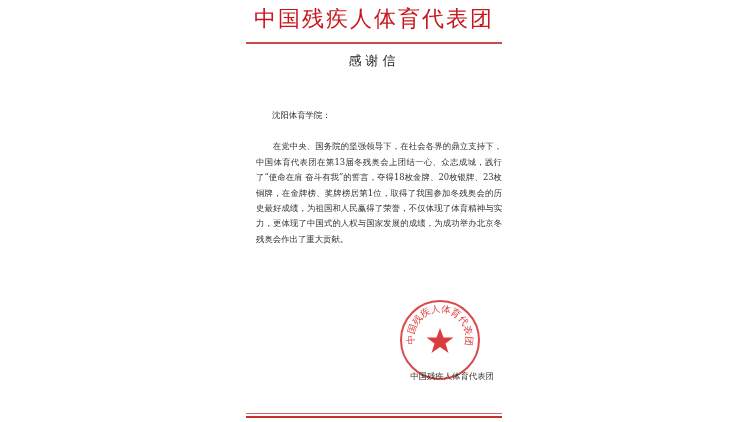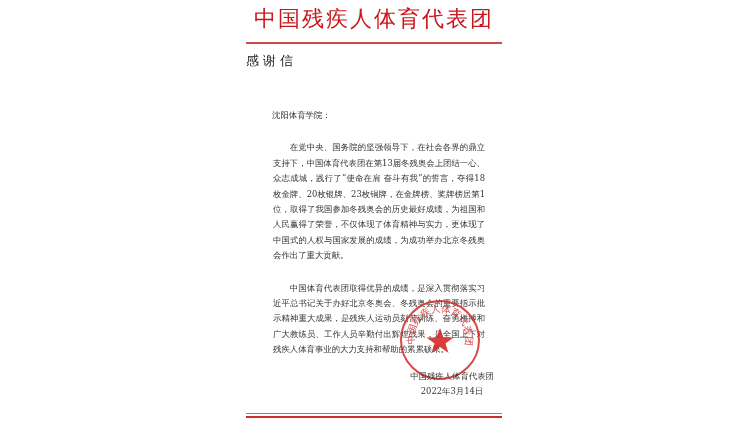--- a/index.html
+++ b/index.html
@@ -14,30 +14,30 @@
     text-align:center; color:#c8161d;
     font-family: "DejaVu Sans", "Liberation Sans", sans-serif;
     font-size:22px; letter-spacing:2px; line-height:26px; white-space:nowrap;
   }
   .top-rule {
     position:absolute; left:246px; top:42px; width:256px; height:2px;
     background:#c84a4a;
   }
   .doc-title {
     position:absolute; left:246px; width:256px; top:52px;
-    text-align:left; color:#222;
+    text-align:center; color:#222;
     font-family: "DejaVu Sans", "Liberation Sans", sans-serif;
     font-size:13px; letter-spacing:4px;
   }
   .body-text {
     position:absolute; left:256px; width:246px; top:92px;
     font-size:8.4px; line-height:15.4px; color:#333;
   }
   .salutation { margin:16px; }
-  .para { margin:17px; text-indent:2em; text-align:justify; }
+  .para { margin:0; text-indent:2em; text-align:justify; }
   .sign {
     position:absolute; left:402px; width:100px; top:369px;
     font-size:8.4px; line-height:15px; color:#333; text-align:center;
   }
   .seal {
     position:absolute; left:400px; top:300px; width:76px; height:76px;
     border:2.5px solid rgba(214,40,40,0.85); border-radius:50%;
   }
   .seal svg { position:absolute; left:0; top:0; }
   .bottom-rule1 {
@@ -51,35 +51,33 @@
 <body>
 
 <div class="page">
   <div class="letterhead">中国残疾人体育代表团</div>
   <div class="top-rule"></div>
   <div class="doc-title">感谢信</div>
 
   <div class="body-text">
     <p class="salutation">沈阳体育学院：</p>
     <p class="para">在党中央、国务院的坚强领导下，在社会各界的鼎立支持下，中国体育代表团在第13届冬残奥会上团结一心、众志成城，践行了“使命在肩 奋斗有我”的誓言，夺得18枚金牌、20枚银牌、23枚铜牌，在金牌榜、奖牌榜居第1位，取得了我国参加冬残奥会的历史最好成绩，为祖国和人民赢得了荣誉，不仅体现了体育精神与实力，更体现了中国式的人权与国家发展的成绩，为成功举办北京冬残奥会作出了重大贡献。</p>
-    <p class="para">中国体育代表团取得优异的成绩，是深入贯彻落实习近平总书记关于办好北京冬奥会、冬残奥会的重要指示批示精神重大成果，是残疾人运动员刻苦训练、奋勇拼搏和广大教练员、工作人员辛勤付出辉煌战果，是全国上下对残疾人体育事业的大力支持和帮助的累累硕果。</p>
   </div>
 
   <div class="seal">
     <svg width="76" height="76" viewBox="0 0 76 76">
       <polygon points="38,26 41.5,35.5 51.5,35.5 43.5,41.5 46.5,51 38,45 29.5,51 32.5,41.5 24.5,35.5 34.5,35.5" fill="rgba(214,40,40,0.9)"></polygon>
       <defs>
           <path id="arc" d="M 14 46 A 26 26 0 1 1 62 46"></path>
         </defs>
       <text font-size="9.5" fill="rgba(214,40,40,0.9)" font-family="DejaVu Sans, sans-serif">
         <textPath href="#arc" startOffset="4%">中国残疾人体育代表团</textPath>
       </text>
     </svg>
   </div>
 
   <div class="sign">
     <div>中国残疾人体育代表团</div>
-    <div>2022年3月14日</div>
   </div>
 
   <div class="bottom-rule1"></div>
   <div class="bottom-rule2"></div>
 </div>
 
 </body></html>

